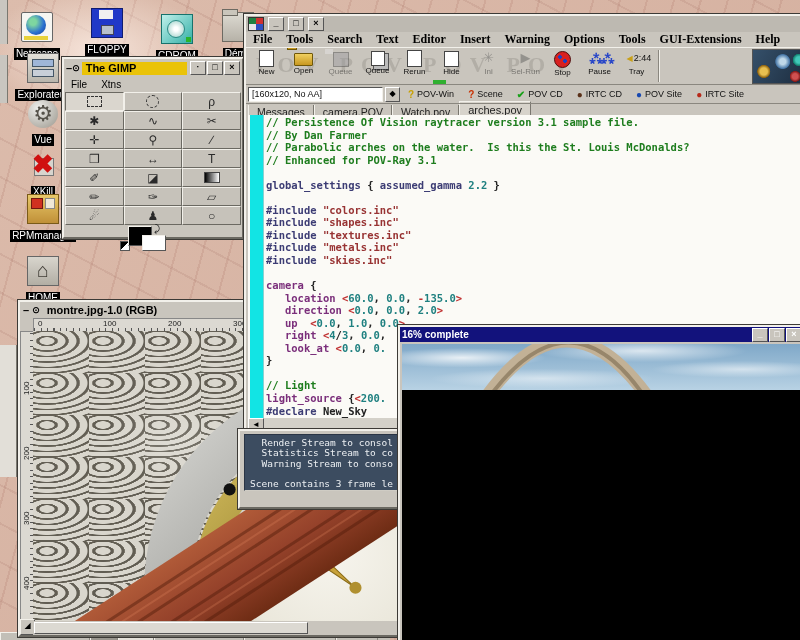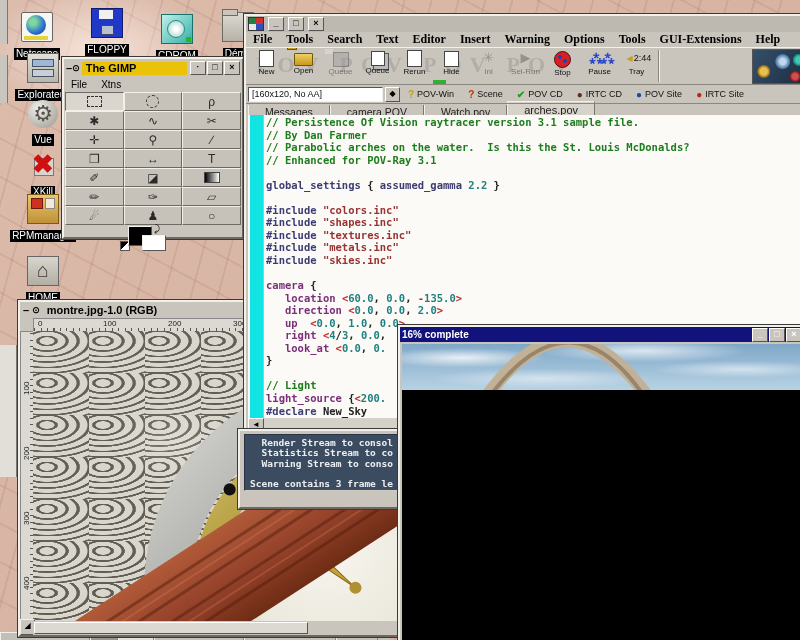--- a/index.html
+++ b/index.html
@@ -131,34 +131,34 @@
       linear-gradient(120deg,#35506a,#1c2c3e);}
   #pov-row2{position:relative;height:18px;display:flex;align-items:center;gap:2px;border-bottom:1px solid #8a877f;overflow:hidden;}
   #preset-box{width:130px;height:13px;margin-left:2px;background:#fff;border:1px solid;border-color:#555 #f2f0ea #f2f0ea #555;
     font-size:9px;line-height:13px;padding-left:3px;color:#111;white-space:nowrap;overflow:hidden;}
   #preset-spin{width:13px;height:13px;background:#c9c5bd;border:1px solid;border-color:#fff #555 #555 #fff;font-size:8px;line-height:11px;text-align:center;}
   .qbtn{display:flex;align-items:center;gap:3px;font-size:9px;color:#111;padding:0 6px;white-space:nowrap;}
   .qico{font-weight:bold;font-size:10px;}
   .q-yellow{color:#c8a000;} .q-red{color:#c83000;} .q-check{color:#18a018;}
   .q-dotdark{color:#5a3018;} .q-dotblue{color:#1848b0;} .q-dotred{color:#b82818;}
   #pov-tabs{display:flex;height:16px;align-items:flex-end;padding-left:2px;background:#c9c5bd;}
-  .tab{font-size:10.5px;color:#222;padding:1px 16px 1px;border-right:1px solid #7a776f;border-left:1px solid #f2f0ea;height:13px;line-height:13px;white-space:nowrap;}
+  .tab{font-size:10.5px;color:#222;padding:1px 8px 1px;border-right:1px solid #7a776f;border-left:1px solid #f2f0ea;height:13px;line-height:13px;white-space:nowrap;}
   .tab.active{background:#d7d3cb;border:1px solid;border-color:#f2f0ea #7a776f #d7d3cb #f2f0ea;height:15px;line-height:15px;font-size:11px;}
   #editor{position:absolute;left:2px;right:2px;top:99px;bottom:16px;background:#fbfaf6;overflow:hidden;}
   #edit-margin{position:absolute;left:2px;top:0;bottom:0;width:13px;background:#12e4e4;border-right:1px solid #88d0d0;}
   #code{position:absolute;left:18px;top:1px;right:0;font-family:"DejaVu Sans Mono","Liberation Mono",monospace;
     font-size:10.5px;font-weight:bold;line-height:12.55px;white-space:pre;}
   .cm{color:#1e7d1e;} .kw{color:#7b2f7b;} .dir{color:#3c3c74;} .str{color:#983333;}
   .num{color:#1f8080;} .ang{color:#c03232;} .pun{color:#222;}
   #edit-hscroll{position:absolute;left:2px;right:2px;bottom:2px;height:14px;background:#d4d1c9;display:flex;}
   .sbtn{width:14px;height:14px;background:#c9c5bd;border:1px solid;border-color:#fff #555 #555 #fff;font-size:8px;line-height:12px;text-align:center;flex:none;}
   
   #console{left:238px;top:429px;width:162px;height:76px;}
   #con-text{position:absolute;left:4px;right:4px;top:3px;height:52px;background:#3c4c60;border:1px solid;border-color:#2a3545 #cfccc4 #cfccc4 #2a3545;
-    color:#eceff2;font-family:"DejaVu Sans Mono","Liberation Mono",monospace;font-size:9.5px;font-weight:bold;line-height:10.3px;
+    color:#eceff2;font-family:"DejaVu Sans Mono","Liberation Mono",monospace;font-size:9.5px;font-weight:normal;line-height:10.3px;
     padding:3px 0 0 5px;white-space:pre;overflow:hidden;}
   #con-status{position:absolute;left:2px;right:2px;bottom:2px;height:15px;display:flex;gap:2px;font-size:9px;color:#111;}
   #con-status div{border:1px solid;border-color:#6b6962 #f2f0ea #f2f0ea #6b6962;line-height:12px;padding:0 4px;white-space:nowrap;overflow:hidden;}
   #cs-left{width:62px;} #cs-right{flex:1;}
   
   #render{left:398px;top:325px;width:404px;height:315px;}
   #r-tbar{background:#12127c;color:#fff;height:15px;display:flex;align-items:center;padding:0 2px;font-size:10px;font-weight:bold;}
   #r-title{flex:1;}
   #r-sky{position:absolute;left:2px;right:2px;top:17px;height:46px;overflow:hidden;
     background:

